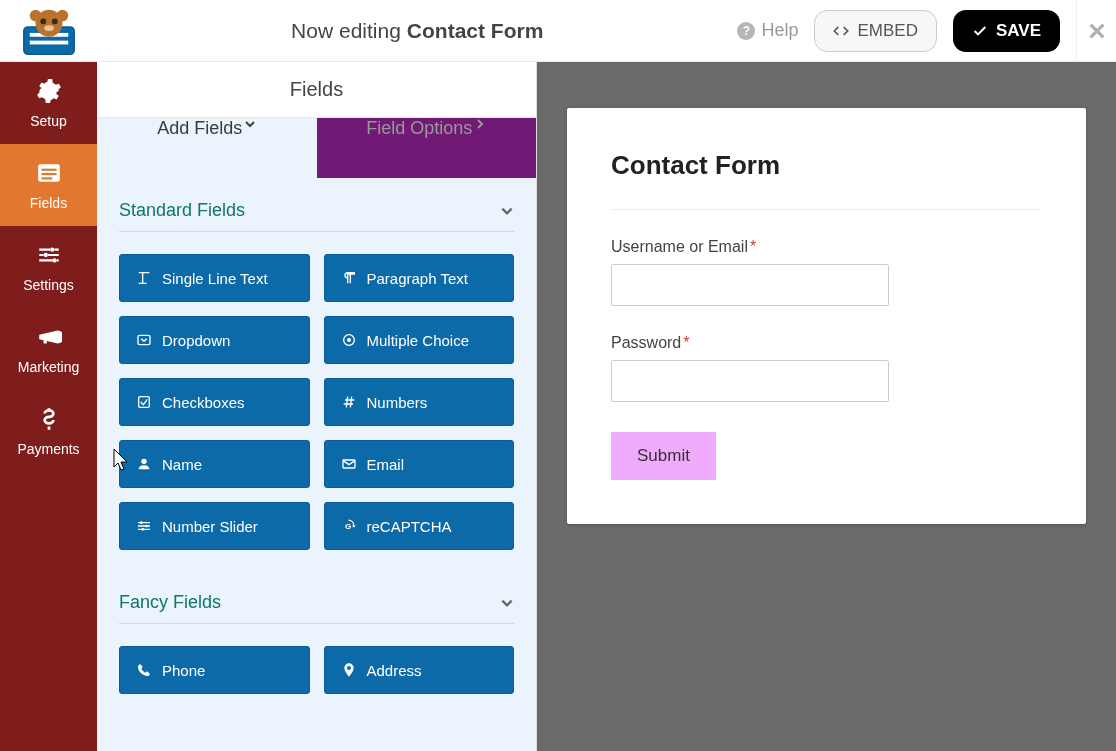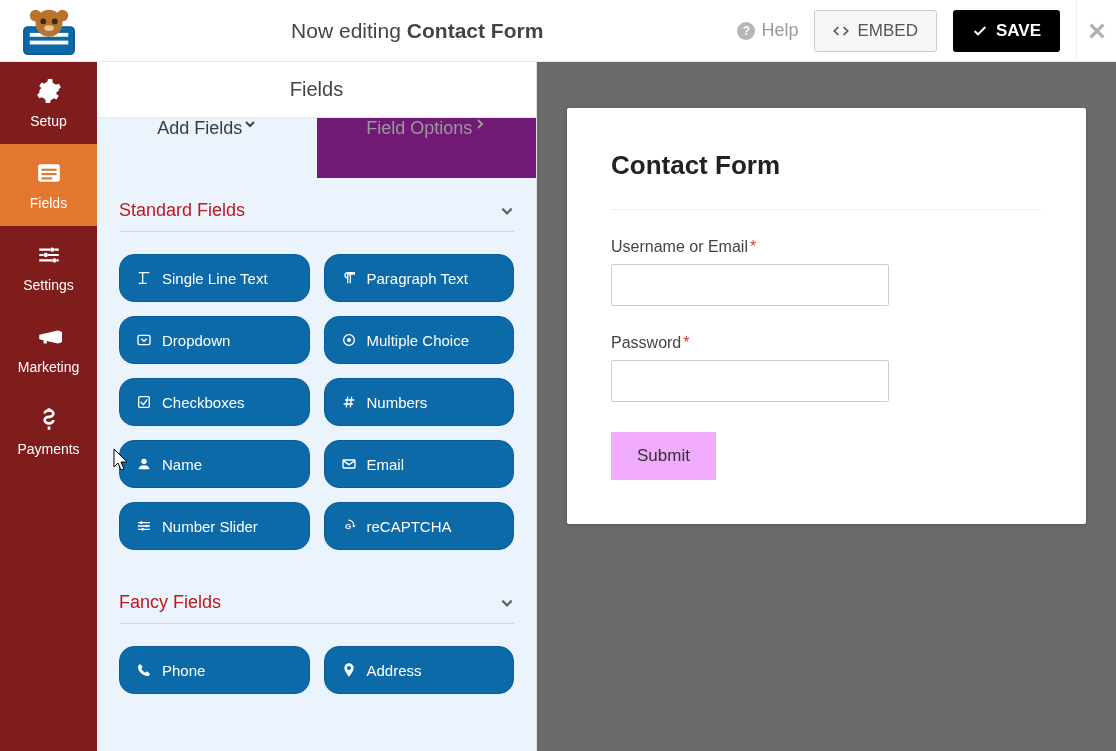--- a/index.html
+++ b/index.html
@@ -7,21 +7,21 @@
   .app { display: flex; flex-direction: column; height: 751px; }
 
   
   .topbar { display: flex; align-items: center; height: 62px; border-bottom: 1px solid #e8e8e8; }
   .logo-box { width: 97px; display: flex; align-items: center; justify-content: center; }
   .logo-svg { width: 70px; height: 50px; }
   .topbar-center { flex: 1; display: flex; align-items: center; justify-content: center; gap: 6px; font-size: 21px; color: #444; }
   .topbar-actions { display: flex; align-items: center; gap: 16px; padding-right: 10px; }
   .help { display: flex; align-items: center; gap: 6px; color: #999; font-size: 18px; cursor: pointer; }
   .help-icon-circle { width: 18px; height: 18px; border-radius: 50%; background: #b6b6b6; color: #fff; display: flex; align-items: center; justify-content: center; font-size: 12px; font-weight: bold; }
-  .btn { display: inline-flex; align-items: center; gap: 8px; padding: 0 18px; height: 42px; font-size: 17px; border-radius: 3px; cursor: pointer; border: 1px solid transparent; }
+  .btn { display: inline-flex; align-items: center; gap: 8px; padding: 0 18px; height: 42px; font-size: 17px; border-radius: 13px; cursor: pointer; border: 1px solid transparent; }
   .btn-embed { background: #f7f7f7; border-color: #ccc; color: #555; }
   .btn-save { background: #000000; color: #fff; font-weight: 600; }
   .close-x { width: 40px; display: flex; align-items: center; justify-content: center; color: #b0b0b0; font-size: 28px; cursor: pointer; border-left: 1px solid #eee; height: 62px; margin-left: 6px; }
 
   
   .body { display: flex; flex: 1; min-height: 0; }
 
   
   .sidebar { width: 97px; background: #7f1d1d; display: flex; flex-direction: column; }
   .sidebar-item { height: 82px; display: flex; flex-direction: column; align-items: center; justify-content: center; gap: 6px; color: #fff; font-size: 14px; cursor: pointer; }
@@ -30,25 +30,25 @@
 
   
   .builder { width: 440px; background: #ebf3fc; display: flex; flex-direction: column; min-height: 0; border-right: 1px solid #ddd; position: relative; }
   .panel-title { height: 56px; display: flex; align-items: center; justify-content: center; background: #fff; font-size: 20px; color: #444; border-bottom: 1px solid #e6e6e6; }
   .tabs { display: flex; height: 60px; }
   .tab { flex: 1; display: flex; justify-content: center; gap: 2px; font-size: 18px; cursor: pointer; color: #3b3b3b; }
   .tab.inactive { background: #701a75; color: #999; }
   .tab svg { width: 12px; height: 12px; }
 
   .panel-scroll { flex: 1; overflow-y: auto; padding: 0 22px 20px; position: relative; }
-  .section-header { display: flex; align-items: center; justify-content: space-between; padding: 22px 0 10px; font-size: 18px; color: #b91c1c; border-bottom: 1px solid #cfd9e6; cursor: pointer; }
+  .section-header { display: flex; align-items: center; justify-content: space-between; padding: 22px 0 10px; font-size: 18px; color: #0f766e; border-bottom: 1px solid #cfd9e6; cursor: pointer; }
   .section-header .chev { color: #666; }
 
   .field-grid { display: grid; grid-template-columns: 1fr 1fr; gap: 14px; padding-top: 22px; }
-  .field-btn { background: #0d6aa8; color: #fff; height: 48px; border-radius: 15px; display: flex; align-items: center; padding: 0 16px; gap: 10px; font-size: 15px; cursor: pointer; border: 1px solid #0b5e95; }
+  .field-btn { background: #0d6aa8; color: #fff; height: 48px; border-radius: 3px; display: flex; align-items: center; padding: 0 16px; gap: 10px; font-size: 15px; cursor: pointer; border: 1px solid #0b5e95; }
   .field-btn svg { width: 16px; height: 16px; fill: #fff; flex-shrink: 0; }
 
   
   .preview { flex: 1; background: #6a6a6a; position: relative; padding: 46px 30px; }
   .form-card { background: #fff; border-radius: 2px; padding: 42px 44px 44px; box-shadow: 0 1px 3px rgba(0,0,0,.2); }
   .form-title { font-size: 26px; font-weight: 700; color: #222; }
   .form-divider { border: none; border-top: 1px solid #eee; margin: 28px 0 0; }
   .field { margin-top: 28px; }
   .field-label { font-size: 16px; color: #444; display: flex; gap: 2px; }
   .req { color: #d63638; }

